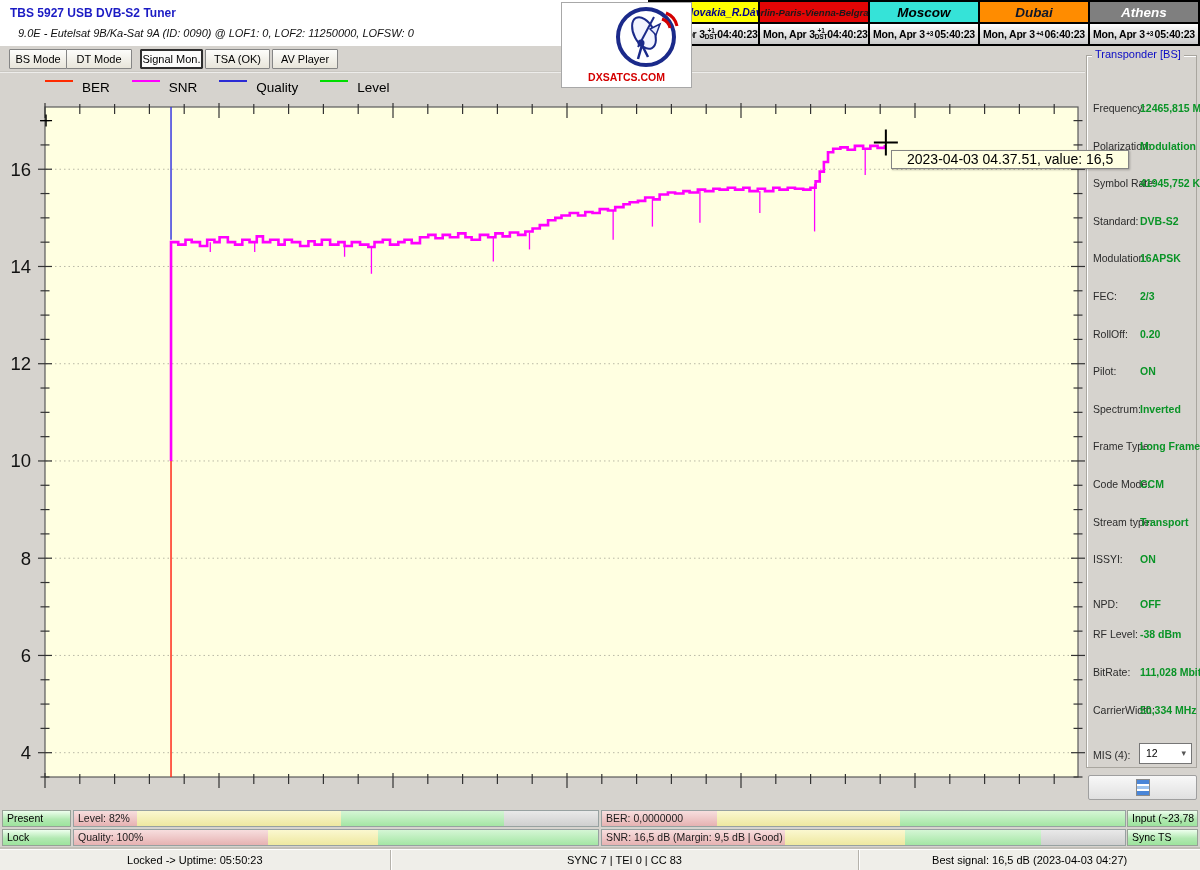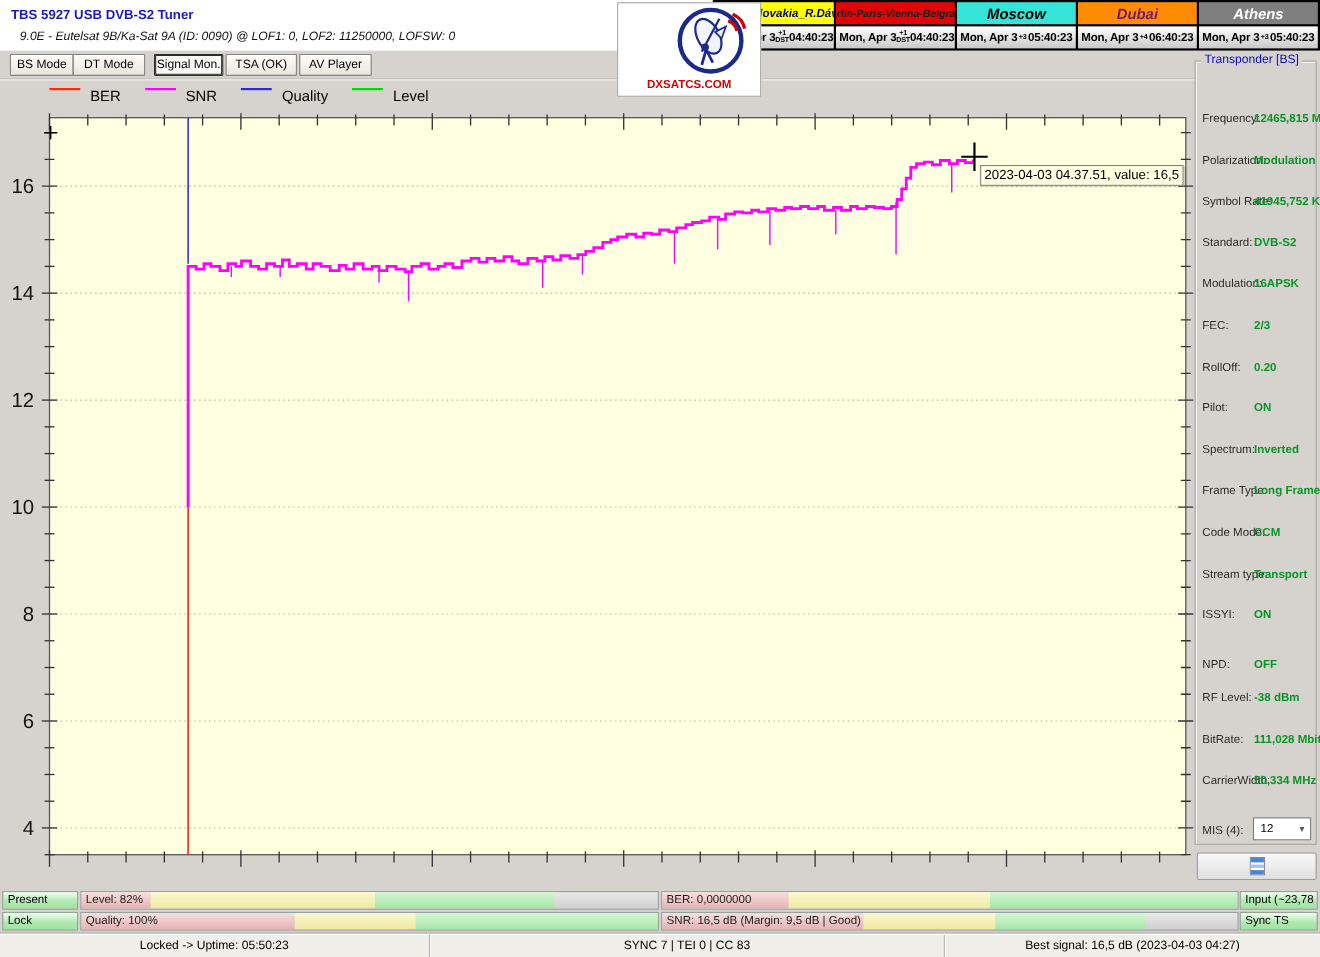--- a/index.html
+++ b/index.html
@@ -27,22 +27,22 @@
   .clocktime{flex:1;display:flex;align-items:center;justify-content:space-between;
     background:linear-gradient(#ffffff,#c9c9c9);padding:0 3px;font-weight:bold;font-size:10.5px;
     white-space:nowrap;letter-spacing:-0.2px;}
   .tzbox{display:flex;flex-direction:column;align-items:center;font-size:6.5px;line-height:6.5px;font-weight:bold;}
   
   .legend{position:absolute;left:45px;top:79px;height:16px;display:flex;align-items:center;font-size:13.5px;}
   .legitem{display:flex;margin-right:22px;}
   .legline{width:28px;height:0;border-top:2px solid #000;margin-right:9px;}
   
   #chart-svg{position:absolute;left:0;top:95px;}
-  .tooltip{position:absolute;left:891px;top:150px;height:15px;line-height:15px;padding:1px 3px;
-    background:#ffffe1;border:1px solid #848484;font-size:12px;white-space:nowrap;z-index:7;
+  .tooltip{position:absolute;left:891px;top:150px;height:15px;line-height:15px;padding:1px 15px;
+    background:#ffffe1;border:1px solid #848484;font-size:14px;white-space:nowrap;z-index:7;
     box-shadow:1px 1px 2px rgba(0,0,0,.25);}
   
   .panel{position:absolute;left:1086px;top:55px;width:111px;height:713px;box-sizing:border-box;
     border:1px solid #a9a69f;box-shadow:1px 1px 0 #fff inset;}
   .paneltitle{position:absolute;left:5px;top:-8px;background:#d6d3ce;padding:0 3px;
     font-size:11px;color:#0b0bc4;white-space:nowrap;}
   .trow{position:absolute;left:0;width:111px;height:14px;font-size:10.5px;}
   .trow .lab{position:absolute;left:6px;color:#2b2b2b;}
   .trow .val{position:absolute;left:53px;color:#0a9427;font-weight:bold;white-space:nowrap;}
   .mis-select{position:absolute;left:1139px;top:743px;width:53px;height:21px;background:#fff;
@@ -128,21 +128,21 @@
         <div class="clocktime">
           <span>Mon, Apr 3</span>
           <span class="tzbox">
             <span>+3</span>
             <span></span>
           </span>
           <span>05:40:23</span>
         </div>
       </div>
       <div class="clockcol">
-        <div class="clockhead" style="background: rgb(255, 140, 0); color: #701a75; font-size: 13.5px;">Dubai</div>
+        <div class="clockhead" style="background: rgb(255, 140, 0); color: #0f172a; font-size: 13.5px;">Dubai</div>
         <div class="clocktime">
           <span>Mon, Apr 3</span>
           <span class="tzbox">
             <span>+4</span>
             <span></span>
           </span>
           <span>06:40:23</span>
         </div>
       </div>
       <div class="clockcol">

